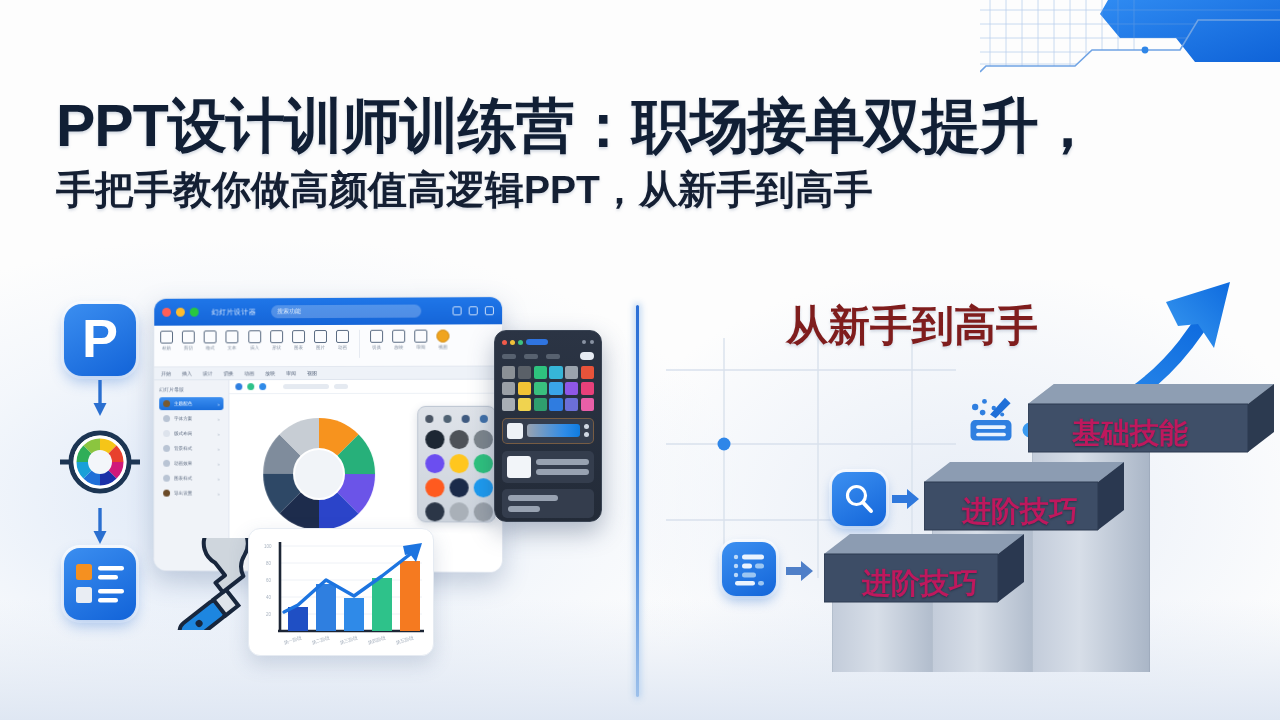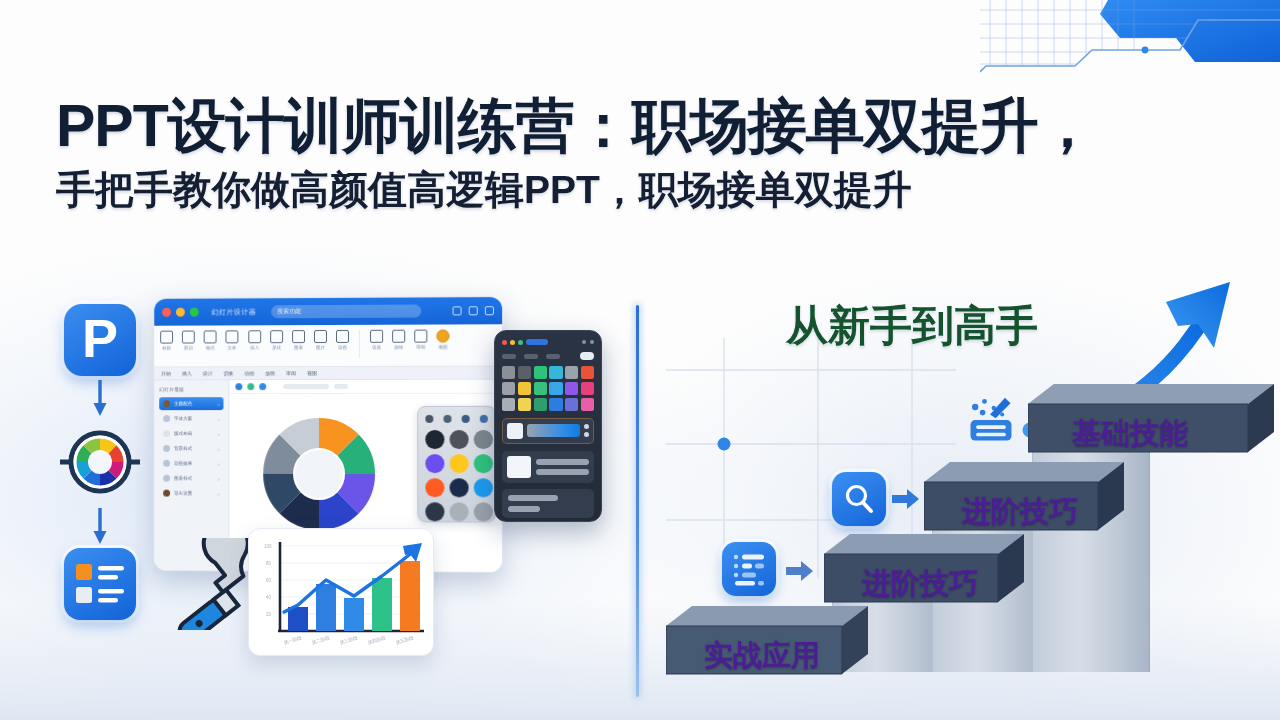--- a/index.html
+++ b/index.html
@@ -212,29 +212,29 @@
     background: #ffffff; border-radius: 12px;
     box-shadow: 0 8px 20px rgba(70,95,135,0.2);
     border: 1px solid #e6ebf2;
     padding: 9px 9px 6px 9px;
   }
   
   .right-panel { position: absolute; left: 636px; top: 280px; width: 644px; height: 440px; }
   .right-grid { position: absolute; left: 30px; top: 58px; width: 300px; height: 240px; }
   .rp-heading {
     position: absolute; left: 150px; top: 18px;
-    font-size: 42px; font-weight: 700; color: #14532d;
+    font-size: 42px; font-weight: 700; color: #7f1d1d;
     white-space: nowrap;
     text-shadow: 0 2px 3px rgba(165,178,198,0.45);
   }
   .arrow-swoosh { position: absolute; right: 4px; top: 0; width: 260px; height: 240px; }
   .steps { position: absolute; left: 0; top: 0; width: 644px; height: 440px; }
   .step-box { position: absolute; }
   .step-label {
-    color: #4c1d95; font-weight: 700; white-space: nowrap;
+    color: #be185d; font-weight: 700; white-space: nowrap;
     text-shadow: 0 1px 2px rgba(20,30,45,0.5);
   }
   .riser {
     position: absolute;
     background: linear-gradient(90deg,#c3ccda 0%, #d7dee8 40%, #aab6c7 100%);
     border-left: 1px solid #b4bfcd;
     border-right: 1px solid #9fabbd;
   }
   .step-icon {
     position: absolute;
@@ -286,21 +286,21 @@
           <line x1="0" y1="64" x2="300" y2="64"></line>
         </g>
       </g>
       <path d="M0,72 L6,66 L95,66 L112,50 L200,50 L218,20 L300,20" fill="none" stroke="#6fa3e4" stroke-width="1.6"></path>
       <circle cx="165" cy="50" r="3.4" fill="#2f86e8"></circle>
     </svg>
   </div>
 
   <div class="title-block">
     <div class="title-main">PPT设计训师训练营：职场接单双提升，</div>
-    <div class="title-sub">手把手教你做高颜值高逻辑PPT，职场接单双提升</div>
+    <div class="title-sub">手把手教你做高颜值高逻辑PPT，从新手到高手</div>
   </div>
 
   <div class="divider"></div>
 
   <div class="left-panel">
 
     <div class="icon-rail">
 
       <div class="sq-icon">
         <span class="p-glyph">P</span>
@@ -762,25 +762,16 @@
           <rect x="4" y="30" width="20" height="4.5" rx="2.2" fill="#eaf3fe"></rect>
           <rect x="27" y="30" width="6" height="4.5" rx="2.2" fill="#9cc6f2"></rect>
         </svg>
       </div>
       <div class="step-arrow" style="left:150px; top:280px;">
         <svg width="28" height="22" viewBox="0 0 28 22" class="bd">
           <path d="M0,7 L15,7 L15,1 L27,11 L15,21 L15,15 L0,15 Z" fill="#4f7fc8"></path>
         </svg>
       </div>
 
-      <div class="step-box" style="left:30px; top:326px;">
-        <svg width="202" height="72" viewBox="0 0 202 72" class="bd">
-          <polygon points="0,20 26,0 202,0 176,20" fill="#8a9ab0"></polygon>
-          <polygon points="0,20 176,20 176,68 0,68" fill="#475a74"></polygon>
-          <polygon points="176,20 202,0 202,48 176,68" fill="#334259"></polygon>
-          <polygon points="0,20 176,20 176,68 0,68" fill="none" stroke="#2d3b50" stroke-width="1"></polygon>
-        </svg>
-        <div class="step-label" style="position:absolute; left:38px; top:30px; font-size:29px;">实战应用</div>
-      </div>
 
     </div>
   </div>
 </div>
 
 </body></html>

